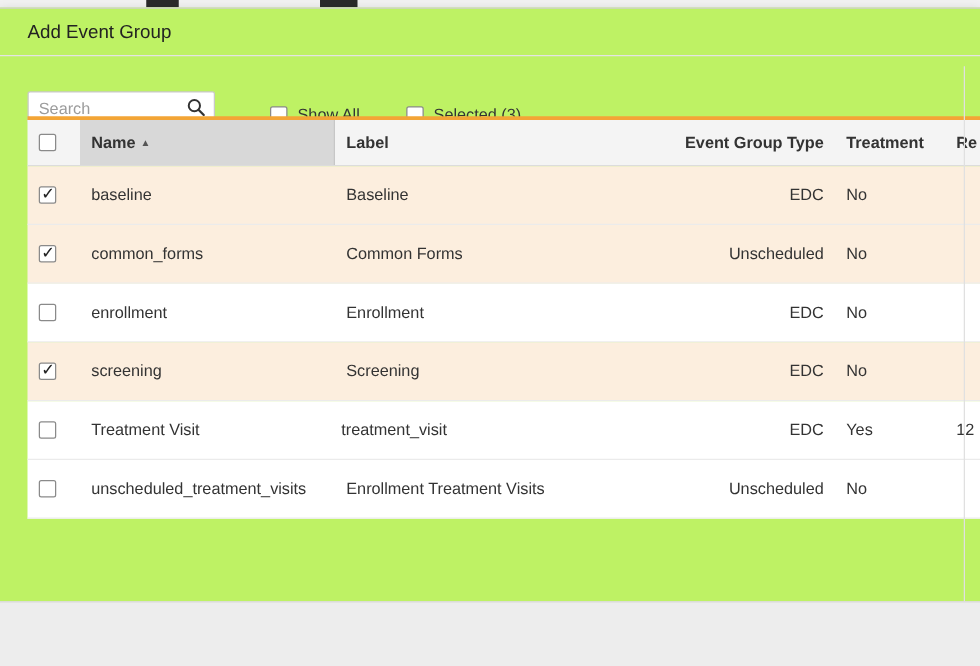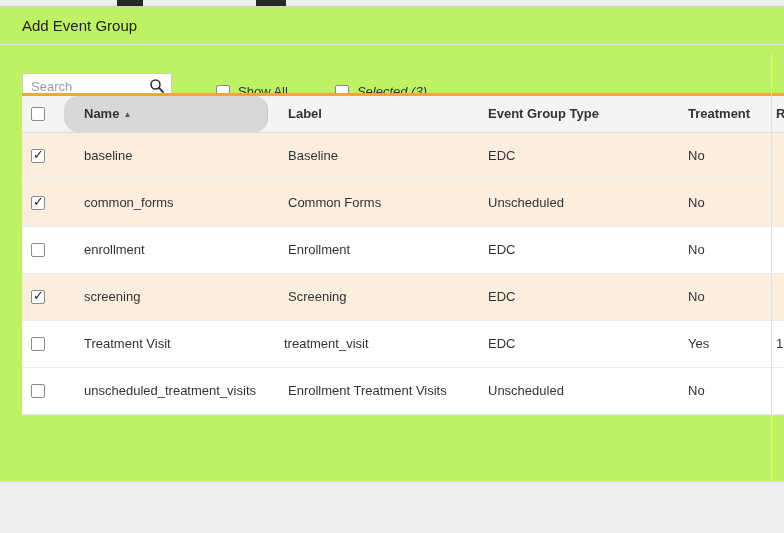--- a/index.html
+++ b/index.html
@@ -46,21 +46,21 @@
     padding: 0 28px 0 8px; font-size: 13px; color: #333;
     font-family: "Liberation Sans", sans-serif; background: transparent;
   }
   .search-wrap input::placeholder { color: #9b9b9b; }
   .search-icon {
     position: absolute; right: 6px; top: 4px; width: 16px; height: 16px;
     cursor: pointer;
   }
   .filter { display: flex; align-items: center; font-size: 13px; color: #333; }
   .filter.f1 { margin-left: 24px; }
-  .filter.f2 { margin-left: 27px; font-style: italic; }
+  .filter.f2 { margin-left: 17px; }
   .filter .flabel { margin-left: 8px; cursor: default; }
 
   
   .cb {
     display: inline-block; width: 14px; height: 14px;
     border: 1px solid #8a8a8a; border-radius: 2px; background: #fff;
     position: relative; cursor: pointer; flex: 0 0 auto;
   }
   .cb.checked::after {
     content: "✓"; position: absolute; left: 1px; top: -2px;
@@ -72,25 +72,25 @@
     position: absolute; left: 22px; top: 86px; width: 812px;
     border-top: 3px solid var(--accent_orange, #F3A536);
     font-size: 13px;
   }
   .thead { display: flex; background: #f4f4f4; border-bottom: 1px solid #dcdcdc; }
   .thead .cell { font-weight: bold; color: #333; height: 36px; line-height: 36px; }
   .trow { display: flex; background: #fff; border-bottom: 1px solid #ebebeb; }
   .trow.selected { background: var(--selected_row_bg, #FCEEDE); }
   .trow .cell { height: 46px; line-height: 46px; }
 
-  .cell { padding: 0 20px; white-space: nowrap; overflow: hidden; border-radius: 14px; }
+  .cell { padding: 0 9px; white-space: nowrap; overflow: hidden; }
   .c-check { width: 42px; display: flex; align-items: center; padding-left: 9px; }
   .c-name  { width: 204px; }
   .c-label { width: 200px; }
-  .c-type  { width: 200px; }
+  .c-type  { width: 200px; text-align: right; }
   .c-rep   { width: 88px; }
   .c-max   { width: 78px; }
 
   .thead .c-name {
     background: var(--sorted_header_bg, #D8D8D8);
     border-right: 1px solid #c7c7c7;
   }
   .sort-arrow { font-size: 8px; color: #555; margin-left: 4px; vertical-align: 1px; }
 
   

